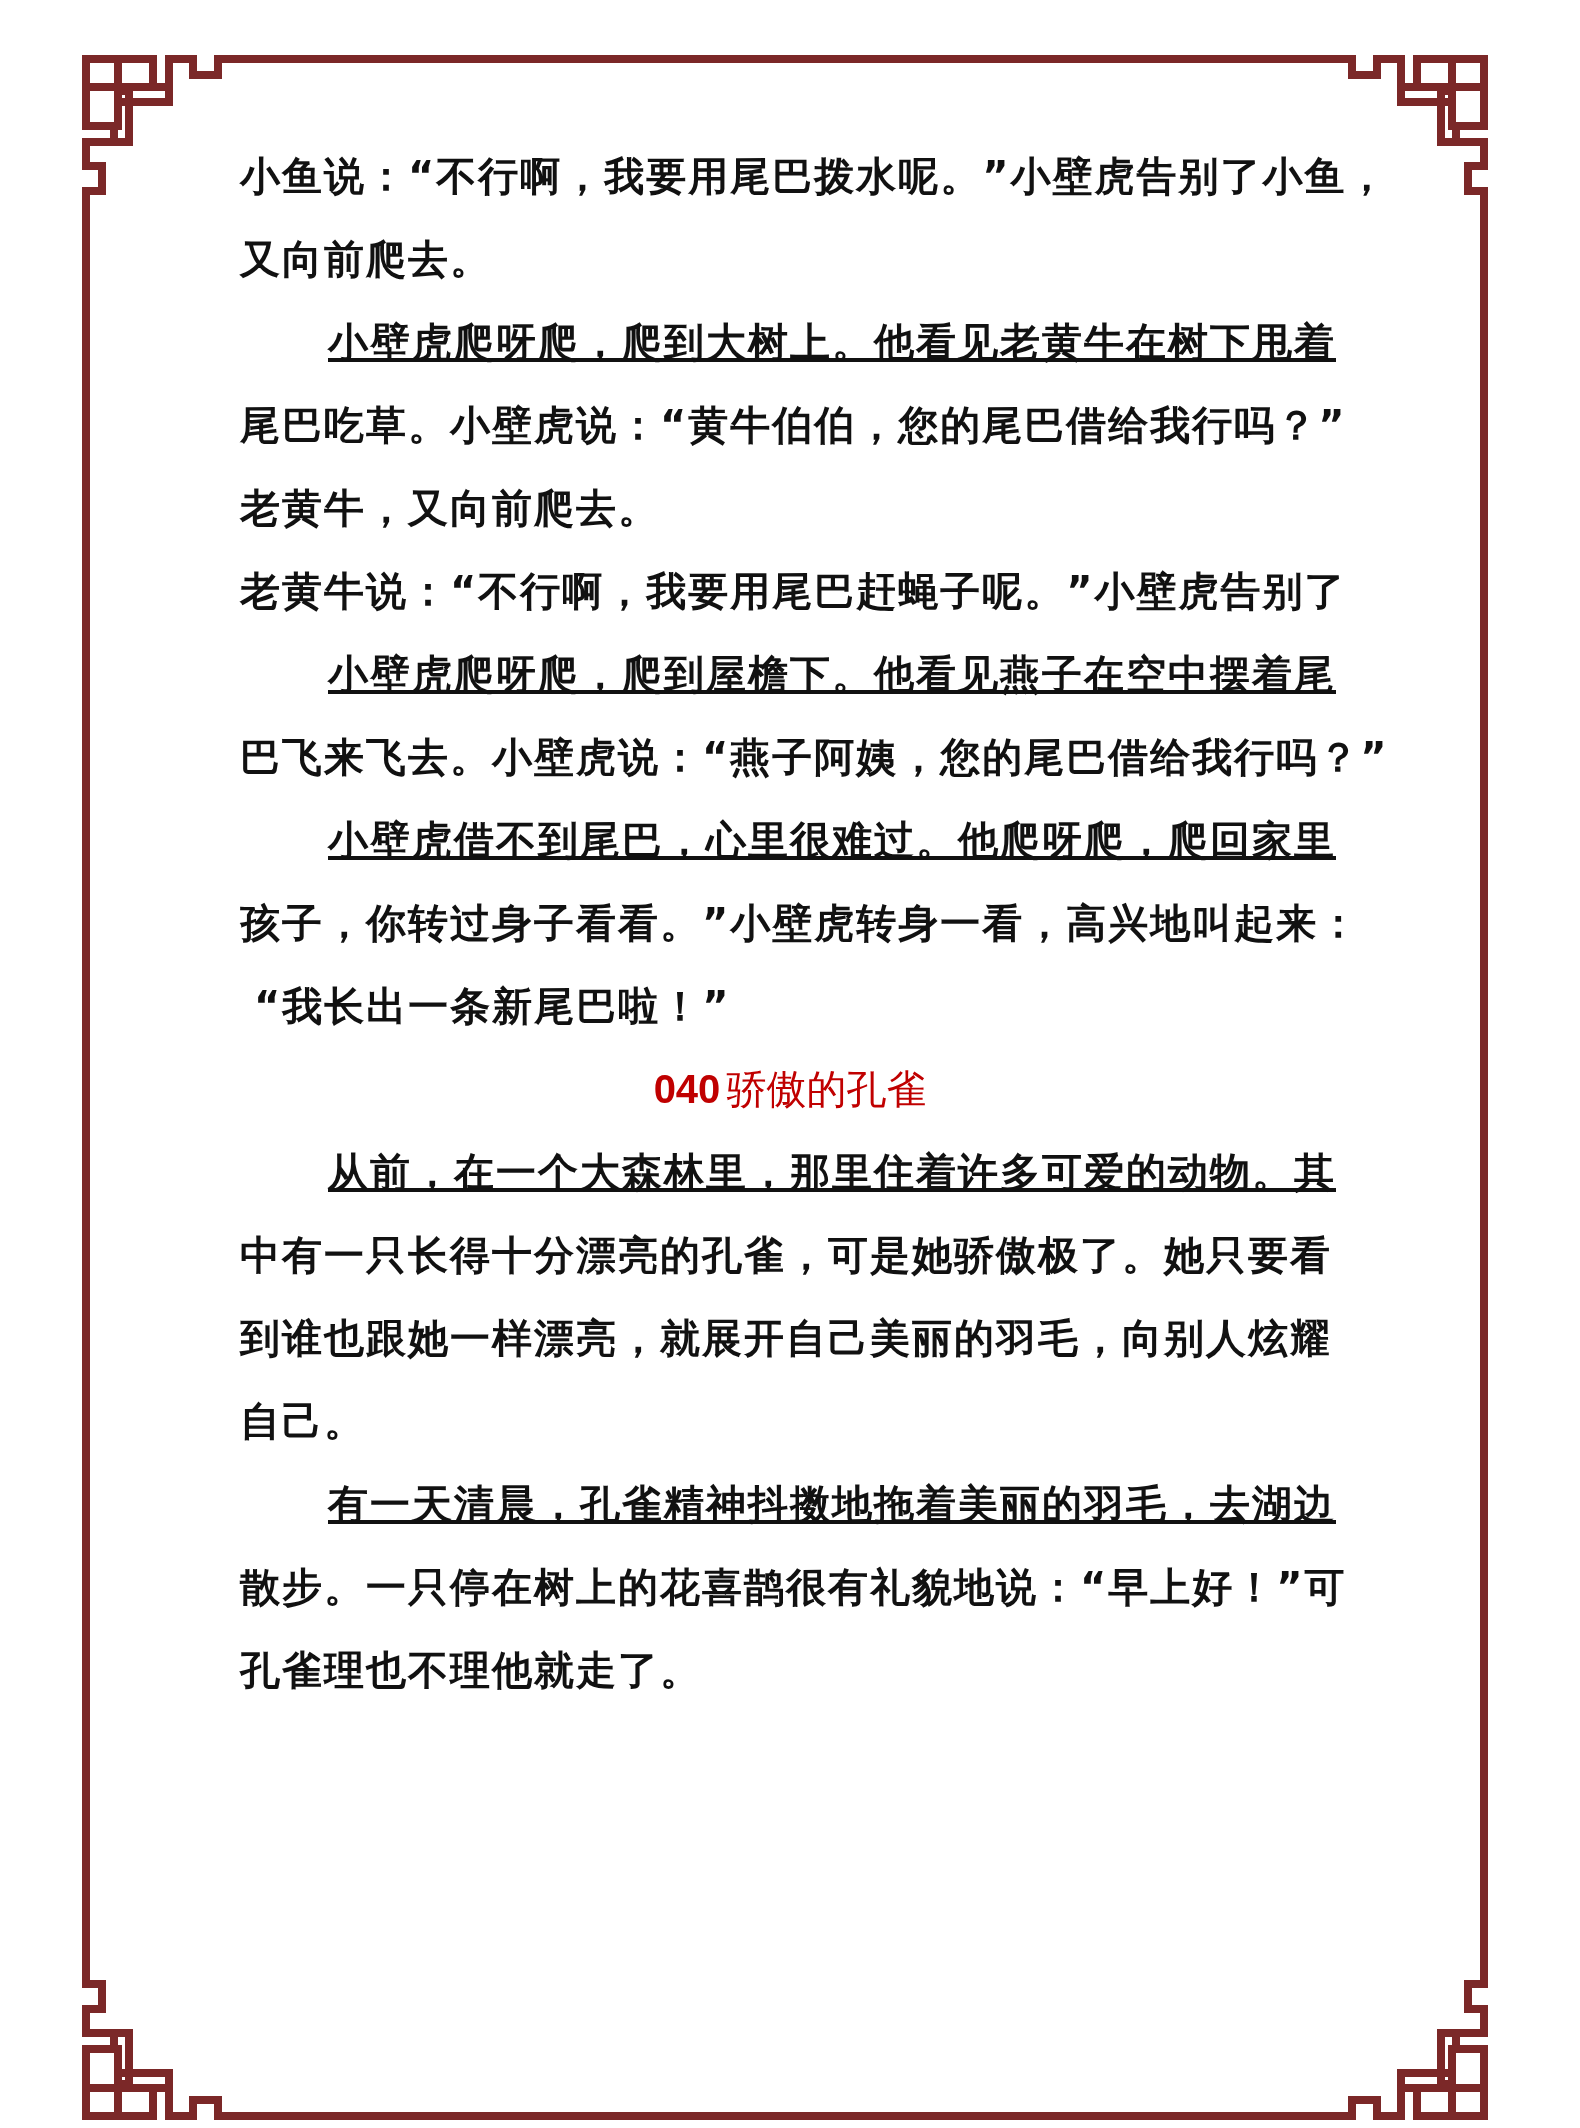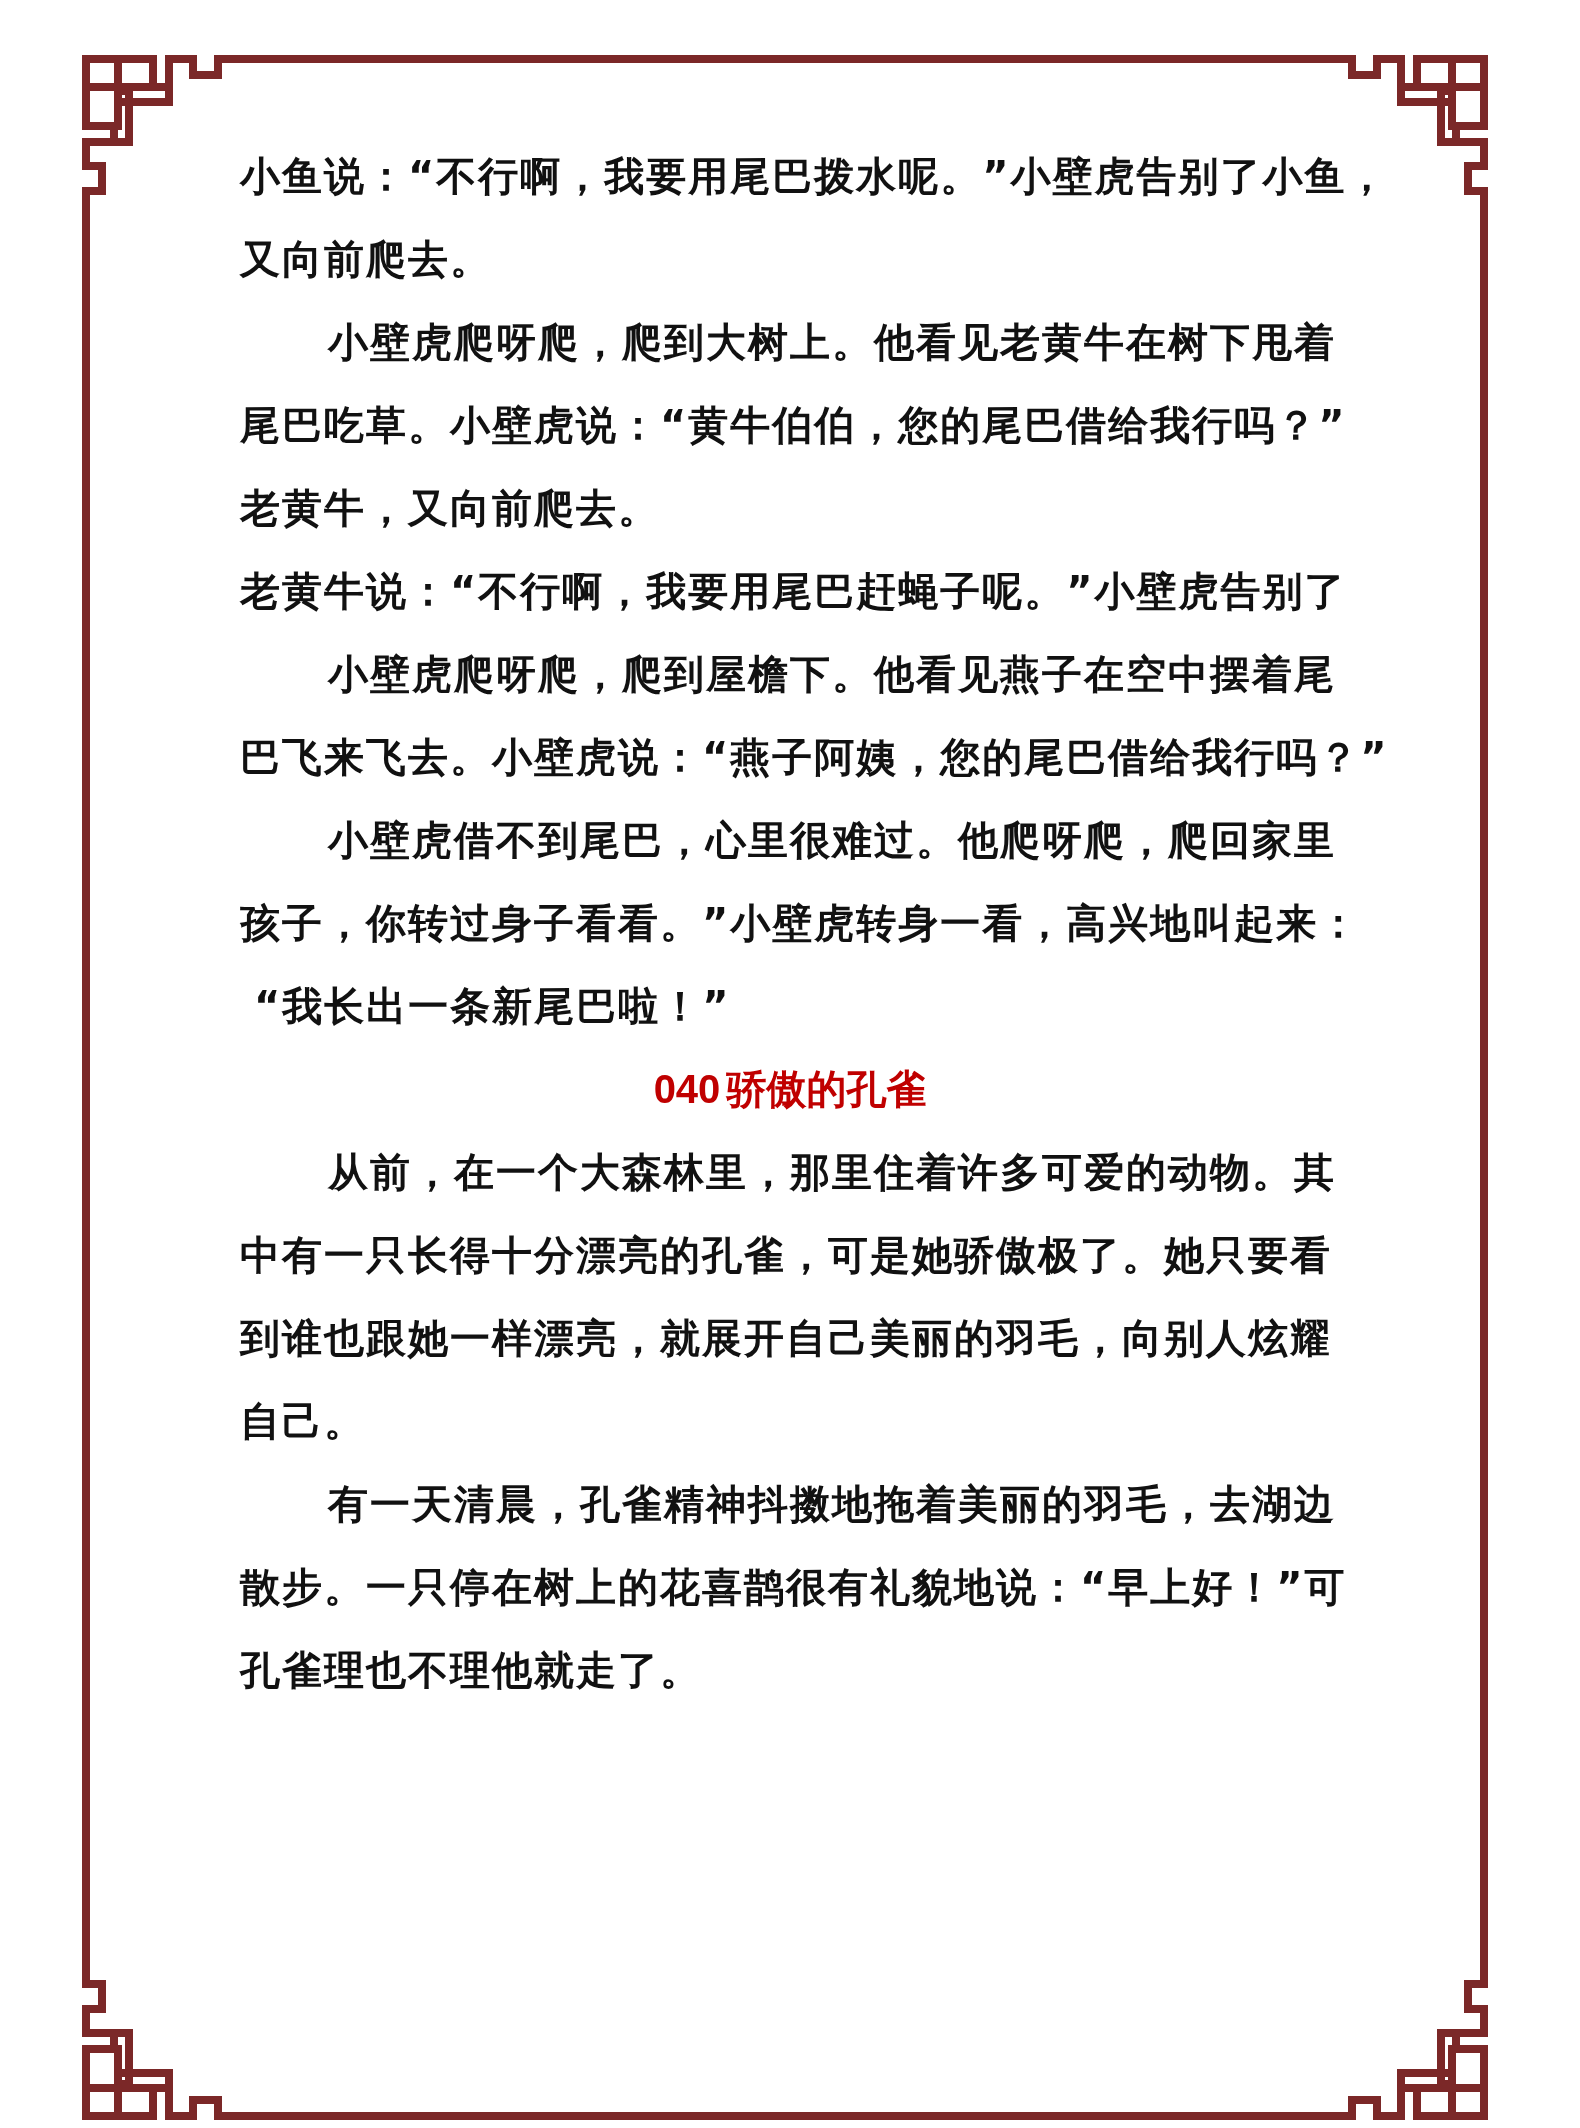--- a/index.html
+++ b/index.html
@@ -7,28 +7,28 @@
   #frame { position: absolute; left: 0; top: 0; width: 1580px; height: 2128px; }
   .page {
     position: absolute; left: 240px; top: 148px; width: 1100px;
     font-family: "DejaVu Sans", "Liberation Sans", sans-serif;
     color: #111111; font-weight: bold; font-size: 40px;
   }
   .line {
     height: 83px; line-height: 56px; white-space: nowrap;
     letter-spacing: 2px;
   }
-  .line.indent { padding-left: 88px; }
+  .line.indent { padding-left: 88px; text-decoration: underline; }
   .line.qindent { padding-left: 14px; }
   .title {
     height: 83px; line-height: 56px; text-align: center;
     color: #c00000; font-size: 40px; white-space: nowrap;
   }
   .title .num { font-weight: bold; font-family: "Liberation Sans", sans-serif; margin-right: 6px; }
-  .title .name { font-weight: bold; margin-top: 36px; }
+  .title .name { font-weight: normal; margin-top: 36px; }
 </style>
 </head>
 <body>
 
 <svg id="frame" viewBox="0 0 1580 2128" xmlns="http://www.w3.org/2000/svg">
   <defs>
     <g id="corner" fill="none" stroke="#7b2828" stroke-width="8" stroke-linejoin="miter">
 
       <rect x="4" y="4" width="32" height="28"></rect>
 

